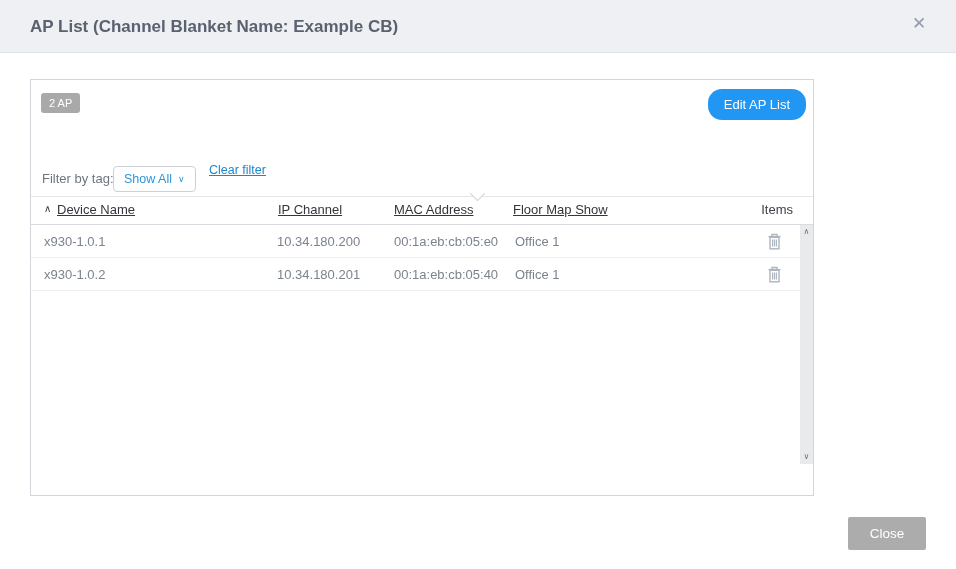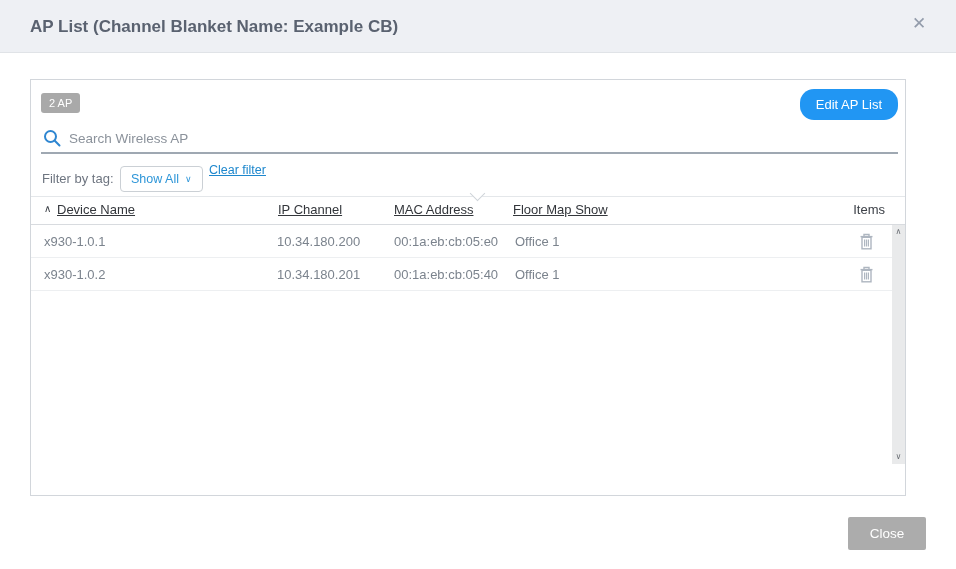--- a/index.html
+++ b/index.html
@@ -4,33 +4,33 @@
 <style>
   * { margin:0; padding:0; box-sizing:border-box; }
   html,body { width:956px; height:569px; background:#fff; font-family:"Liberation Sans", sans-serif; overflow:hidden; position:relative; }
 
   
   .modal-header { position:absolute; left:0; top:0; width:956px; height:53px; background:#eef0f4; border-bottom:1px solid #e0e3e7;padding-left:24px; }
   .modal-title { position:absolute; left:30px; top:0; line-height:53px; font-size:17px; font-weight:bold; color:#5a6270; }
   .close-x { position:absolute; left:912px; top:15px; font-size:17px; color:#939cab; cursor:pointer; line-height:1; }
 
   
-  .panel { position:absolute; left:30px; top:79px; width:876px; height:417px; border:1px solid #d2d6db; background:#fff; }
+  .panel { position:absolute; left:30px; top:79px; width:784px; height:417px; border:1px solid #d2d6db; background:#fff; }
 
   .badge { position:absolute; left:10px; top:13px; background:#a9a9a9; color:#fff; font-size:11px; padding:4px 8px; border-radius:3px; }
   .edit-btn { position:absolute; right:7px; top:9px; height:31px; padding:0 16px; background:#2196f3; color:#fff; font-size:13px; border:none; border-radius:14px; font-family:"Liberation Sans", sans-serif; cursor:pointer; }
 
   .search-row { position:absolute; left:10px; right:7px; top:47px; height:27px; border-bottom:2px solid #9fa8b2; }
   .search-icon { position:absolute; left:2px; top:2px; }
   .search-input { position:absolute; left:28px; top:0; right:4px; height:22px; border:none; outline:none; font-size:13.5px; color:#333; font-family:"Liberation Sans", sans-serif; }
   .search-input::placeholder { color:#8b929b; opacity:1; }
 
   .filter-row { position:absolute; left:0; right:0; top:81px; height:36px; border-bottom:1px solid #e4e7ea; }
   .filter-label { position:absolute; left:11px; top:10px; font-size:13px; color:#6e7580; }
-  .tag-dropdown { position:absolute; left:89px; top:5px; height:26px; min-width:78px; background:#fff; border:1px solid #cbd0d5; border-radius:4px; display:flex; align-items:center; justify-content:center; gap:6px; padding:0 10px; font-size:12.5px; color:#2e96d8; cursor:pointer; }
+  .tag-dropdown { position:absolute; left:82px; top:5px; height:26px; min-width:78px; background:#fff; border:1px solid #cbd0d5; border-radius:4px; display:flex; align-items:center; justify-content:center; gap:6px; padding:0 10px; font-size:12.5px; color:#2e96d8; cursor:pointer; }
   .tag-dropdown .caret { font-size:9px; color:#2e96d8; }
   .clear-filter { position:absolute; left:178px; top:2px; font-size:12.5px; color:#1d87cd; text-decoration:underline; cursor:pointer; }
 
   
   .thead { position:absolute; left:0; right:0; top:117px; height:28px; border-bottom:1px solid #d8dbdf; }
   .notch { position:absolute; left:441px; top:-9px; width:11px; height:11px; background:#fff; border-bottom:1px solid #cfd4d9; border-right:1px solid #cfd4d9; transform:rotate(45deg); }
   .th { position:absolute; top:5px; font-size:13px; color:#33363b; text-decoration:underline; cursor:pointer; white-space:nowrap; }
   .sort-caret { position:absolute; left:13px; top:6px; font-size:10px; color:#3c4047; text-decoration:none; }
   .th-device { left:26px; } .th-ip { left:247px; } .th-mac { left:363px; } .th-floor { left:482px; }
   .th-remove { position:absolute; top:5px; right:20px; font-size:13px; color:#3c4047; text-decoration:none; white-space:nowrap; }
@@ -63,29 +63,20 @@
 <div class="modal-header">
   <div class="modal-title">AP List (Channel Blanket Name: Example CB)</div>
   <span class="close-x">✕</span>
 </div>
 
 <div class="panel">
 
   <span class="badge">2 AP</span>
   <button class="edit-btn">Edit AP List</button>
 
-  <div class="search-row">
-    <span class="search-icon">
-      <svg width="19" height="19" viewBox="0 0 19 19" fill="none">
-        <circle cx="7.5" cy="7.5" r="5.5" stroke="#2e86d1" stroke-width="2"></circle>
-        <line x1="11.8" y1="11.8" x2="16.5" y2="16.5" stroke="#2e86d1" stroke-width="2" stroke-linecap="round"></line>
-      </svg>
-    </span>
-    <input class="search-input" type="text" placeholder="Search Wireless AP" style="">
-  </div>
 
   <div class="filter-row">
     <span class="filter-label">Filter by tag:</span>
     <div class="tag-dropdown">
       <span>Show All</span>
       <span class="caret">∨</span>
     </div>
     <span class="clear-filter">Clear filter</span>
   </div>
 

